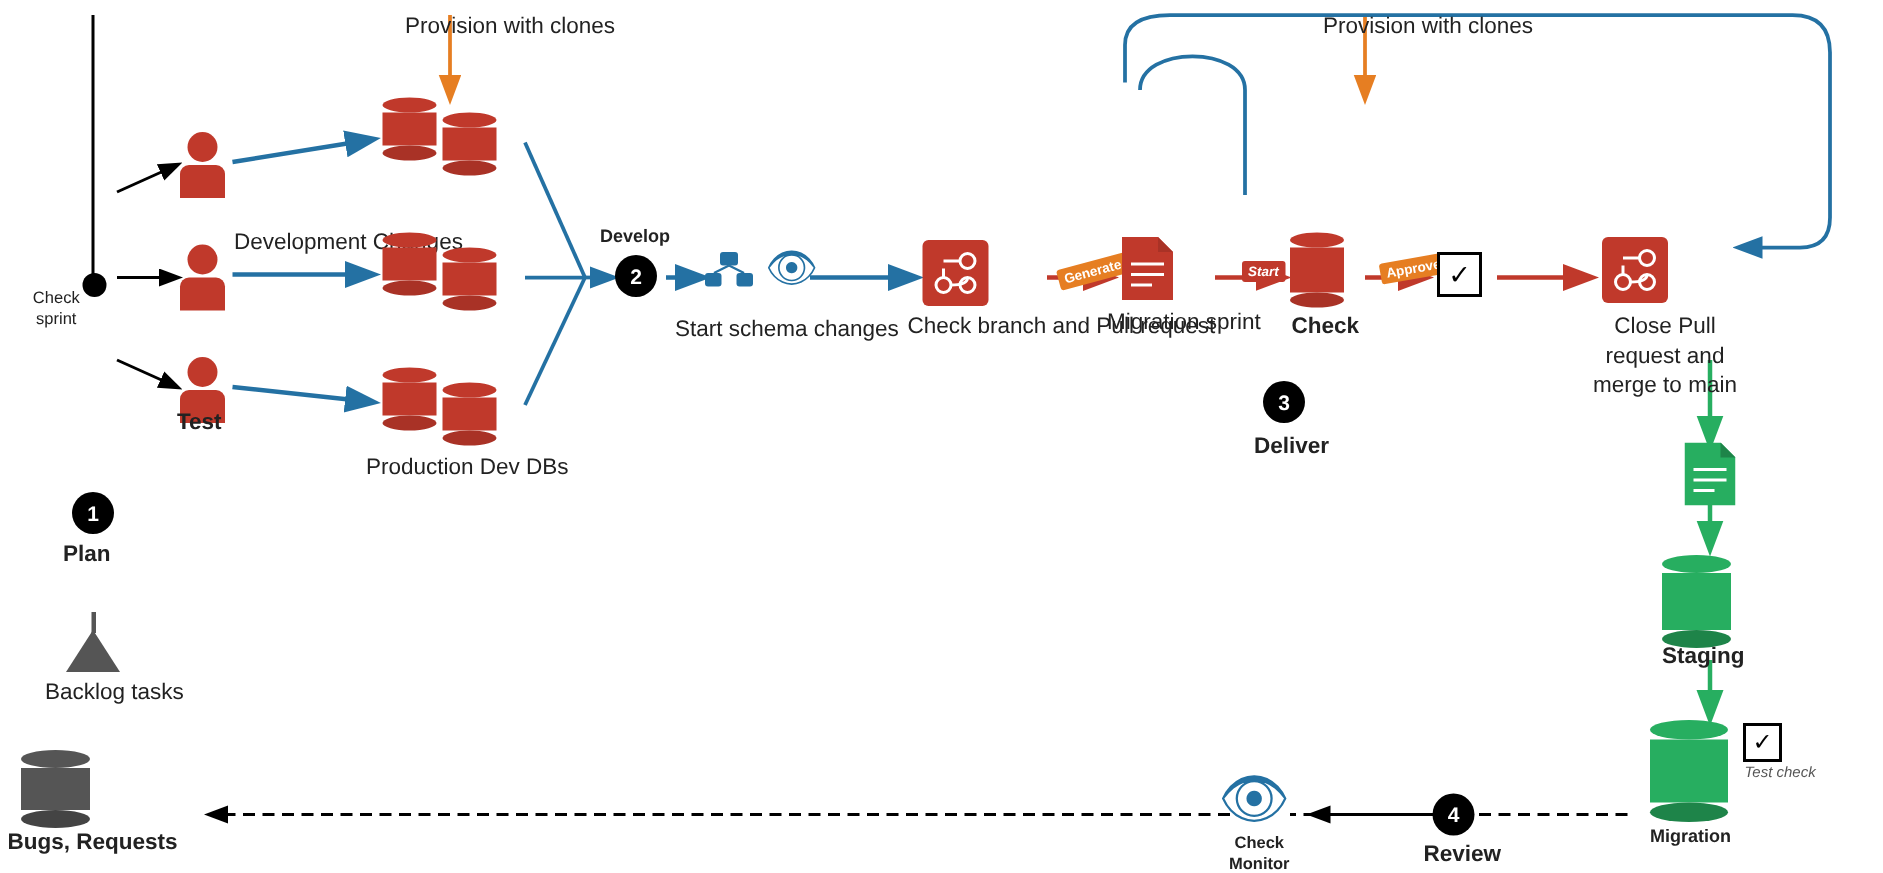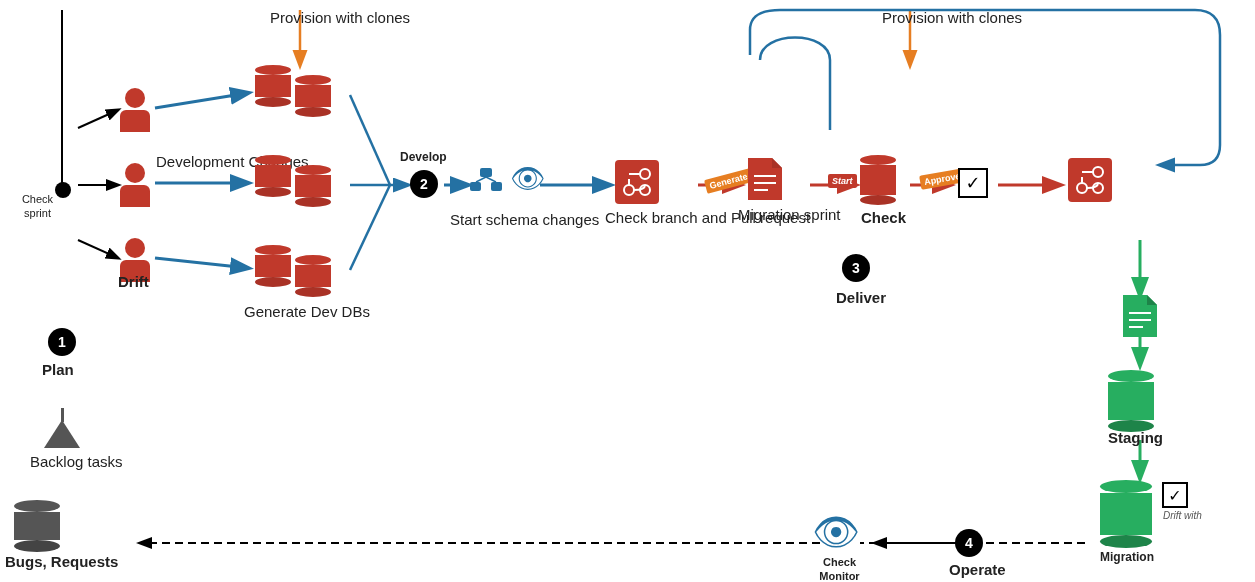--- a/index.html
+++ b/index.html
@@ -274,21 +274,21 @@
 
   <div style="position:absolute;left:120px;top:163px;">
     <div style="width:20px;height:20px;border-radius:50%;background:#c0392b;margin:0 auto;"></div>
     <div style="width:30px;height:22px;background:#c0392b;border-radius:6px 6px 0 0;margin-top:2px;"></div>
   </div>
 
   <div style="position:absolute;left:120px;top:238px;">
     <div style="width:20px;height:20px;border-radius:50%;background:#c0392b;margin:0 auto;"></div>
     <div style="width:30px;height:22px;background:#c0392b;border-radius:6px 6px 0 0;margin-top:2px;"></div>
   </div>
-  <div class="label label-bold" style="left:118px;top:272px;">Drift</div>
+  <div class="label label-bold" style="left:118px;top:272px;">Test</div>
 
   <div class="label" style="left:156px;top:152px;">Development
 Changes</div>
 
   <div class="db-icon" style="left:255px;top:65px;">
     <div class="db-top"></div>
     <div class="db-mid"></div>
     <div class="db-bot"></div>
   </div>
 
@@ -313,21 +313,21 @@
     <div class="db-top"></div>
     <div class="db-mid"></div>
     <div class="db-bot"></div>
   </div>
   <div class="db-icon" style="left:295px;top:255px;">
     <div class="db-top"></div>
     <div class="db-mid"></div>
     <div class="db-bot"></div>
   </div>
 
-  <div class="label" style="left:244px;top:302px;">Generate Dev
+  <div class="label" style="left:244px;top:302px;">Production Dev
 DBs</div>
 
   <div class="label" style="left:270px;top:8px;">Provision
 with clones</div>
 
   <div class="step-circle" style="left:410px;top:170px;">
     <span>2</span>
   </div>
   <div class="label label-bold" style="left:400px;top:150px;font-size:12px;">Develop</div>
 
@@ -389,20 +389,22 @@
   <div class="git-icon" style="left:1068px;top:158px;">
     <svg width="40" height="40" viewBox="0 0 40 40">
       <circle cx="12" cy="28" r="5" stroke="#fff" stroke-width="2" fill="none"></circle>
       <circle cx="28" cy="12" r="5" stroke="#fff" stroke-width="2" fill="none"></circle>
       <circle cx="28" cy="28" r="5" stroke="#fff" stroke-width="2" fill="none"></circle>
       <line x1="12" y1="23" x2="12" y2="17" stroke="#fff" stroke-width="2"></line>
       <line x1="12" y1="12" x2="23" y2="12" stroke="#fff" stroke-width="2"></line>
       <path d="M17 28 Q28 28 28 23" stroke="#fff" stroke-width="2" fill="none"></path>
     </svg>
   </div>
+  <div class="label" style="left:1055px;top:208px;width:110px;">Close Pull request
+and merge to main</div>
 
   <div class="label" style="left:882px;top:8px;">Provision
 with clones</div>
 
   <div class="step-circle" style="left:842px;top:254px;">
     <span>3</span>
   </div>
   <div class="label label-bold" style="left:836px;top:288px;">Deliver</div>
 
   <div style="position:absolute;left:1123px;top:295px;">
@@ -423,24 +425,24 @@
   <div class="label label-bold" style="left:1108px;top:428px;">Staging</div>
 
   <div class="db-icon db-icon-green" style="left:1100px;top:480px;">
     <div class="db-top" style="background:#27ae60;width:52px;height:13px;border-radius:50%;"></div>
     <div class="db-mid" style="background:#27ae60;width:52px;height:42px;"></div>
     <div class="db-bot" style="background:#1e8449;width:52px;height:13px;border-radius:50%;"></div>
   </div>
   <div class="label label-bold" style="left:1100px;top:550px;font-size:12px;">Migration</div>
 
   <div class="checkbox-icon" style="left:1162px;top:482px;width:26px;height:26px;font-size:16px;">✓</div>
-  <div class="drift-label" style="left:1163px;top:510px;font-style:italic;">Drift with</div>
+  <div class="drift-label" style="left:1163px;top:510px;font-style:italic;">Test check</div>
 
   <div style="position:absolute;left:812px;top:510px;font-size:38px;color:#2471a3;">👁</div>
   <div class="label label-bold" style="left:802px;top:555px;width:75px;font-size:11px;">Check
 Monitor</div>
 
   <div class="step-circle" style="left:955px;top:529px;">
     <span>4</span>
   </div>
-  <div class="label label-bold" style="left:949px;top:560px;">Operate</div>
+  <div class="label label-bold" style="left:949px;top:560px;">Review</div>
 
 </div>
 
 </body></html>

